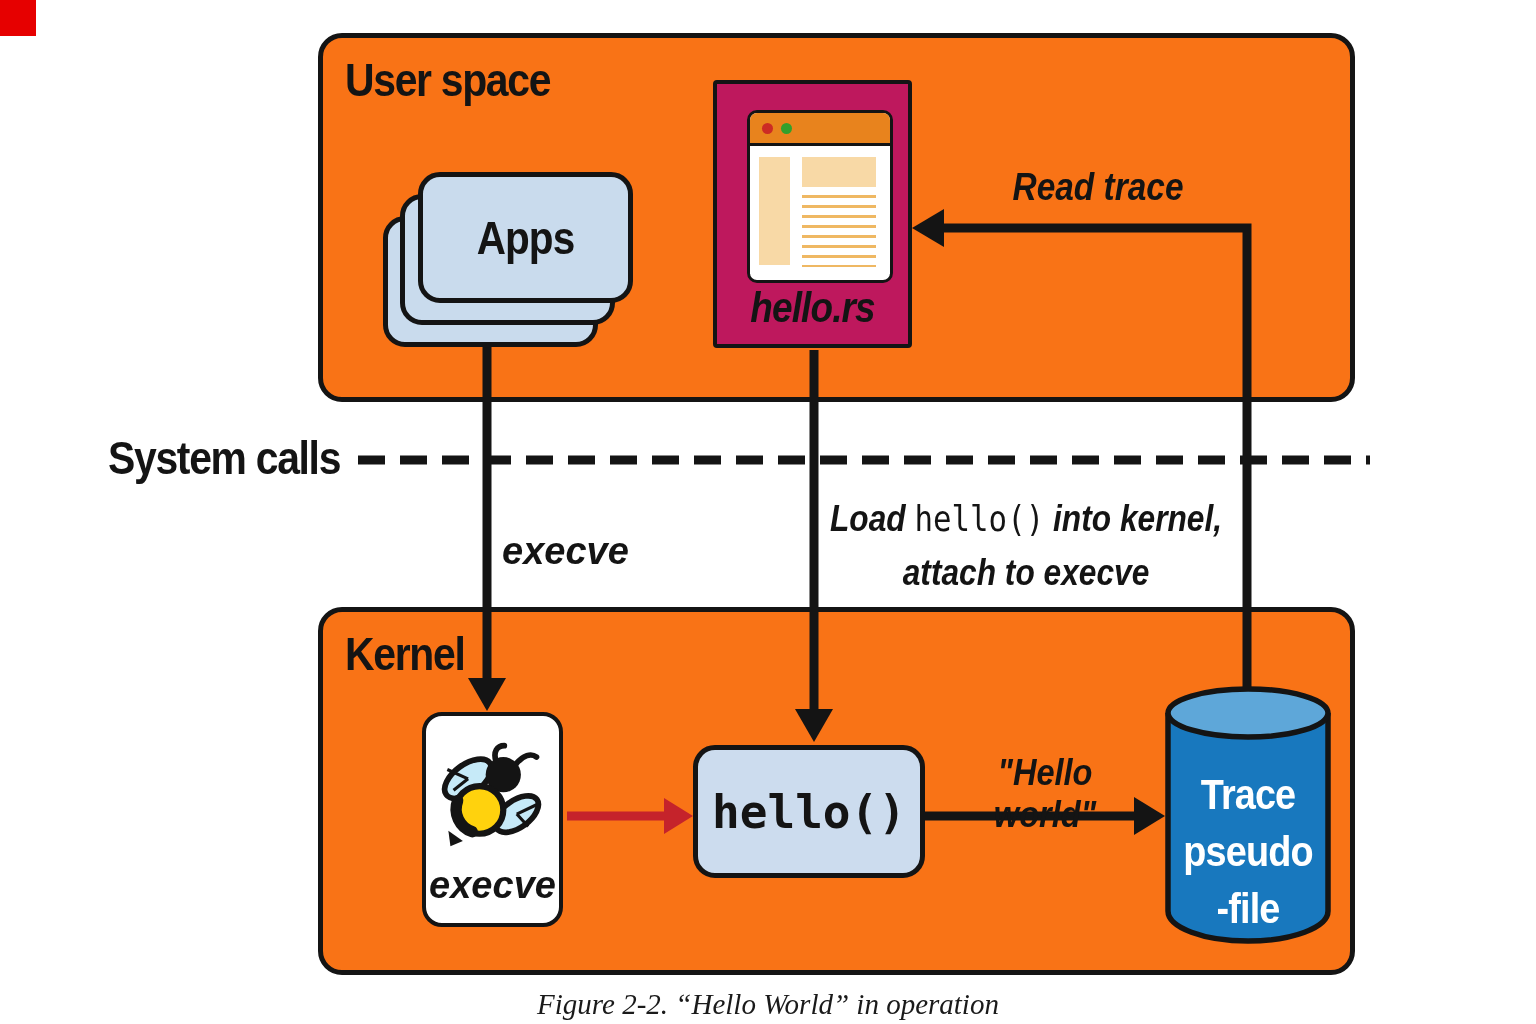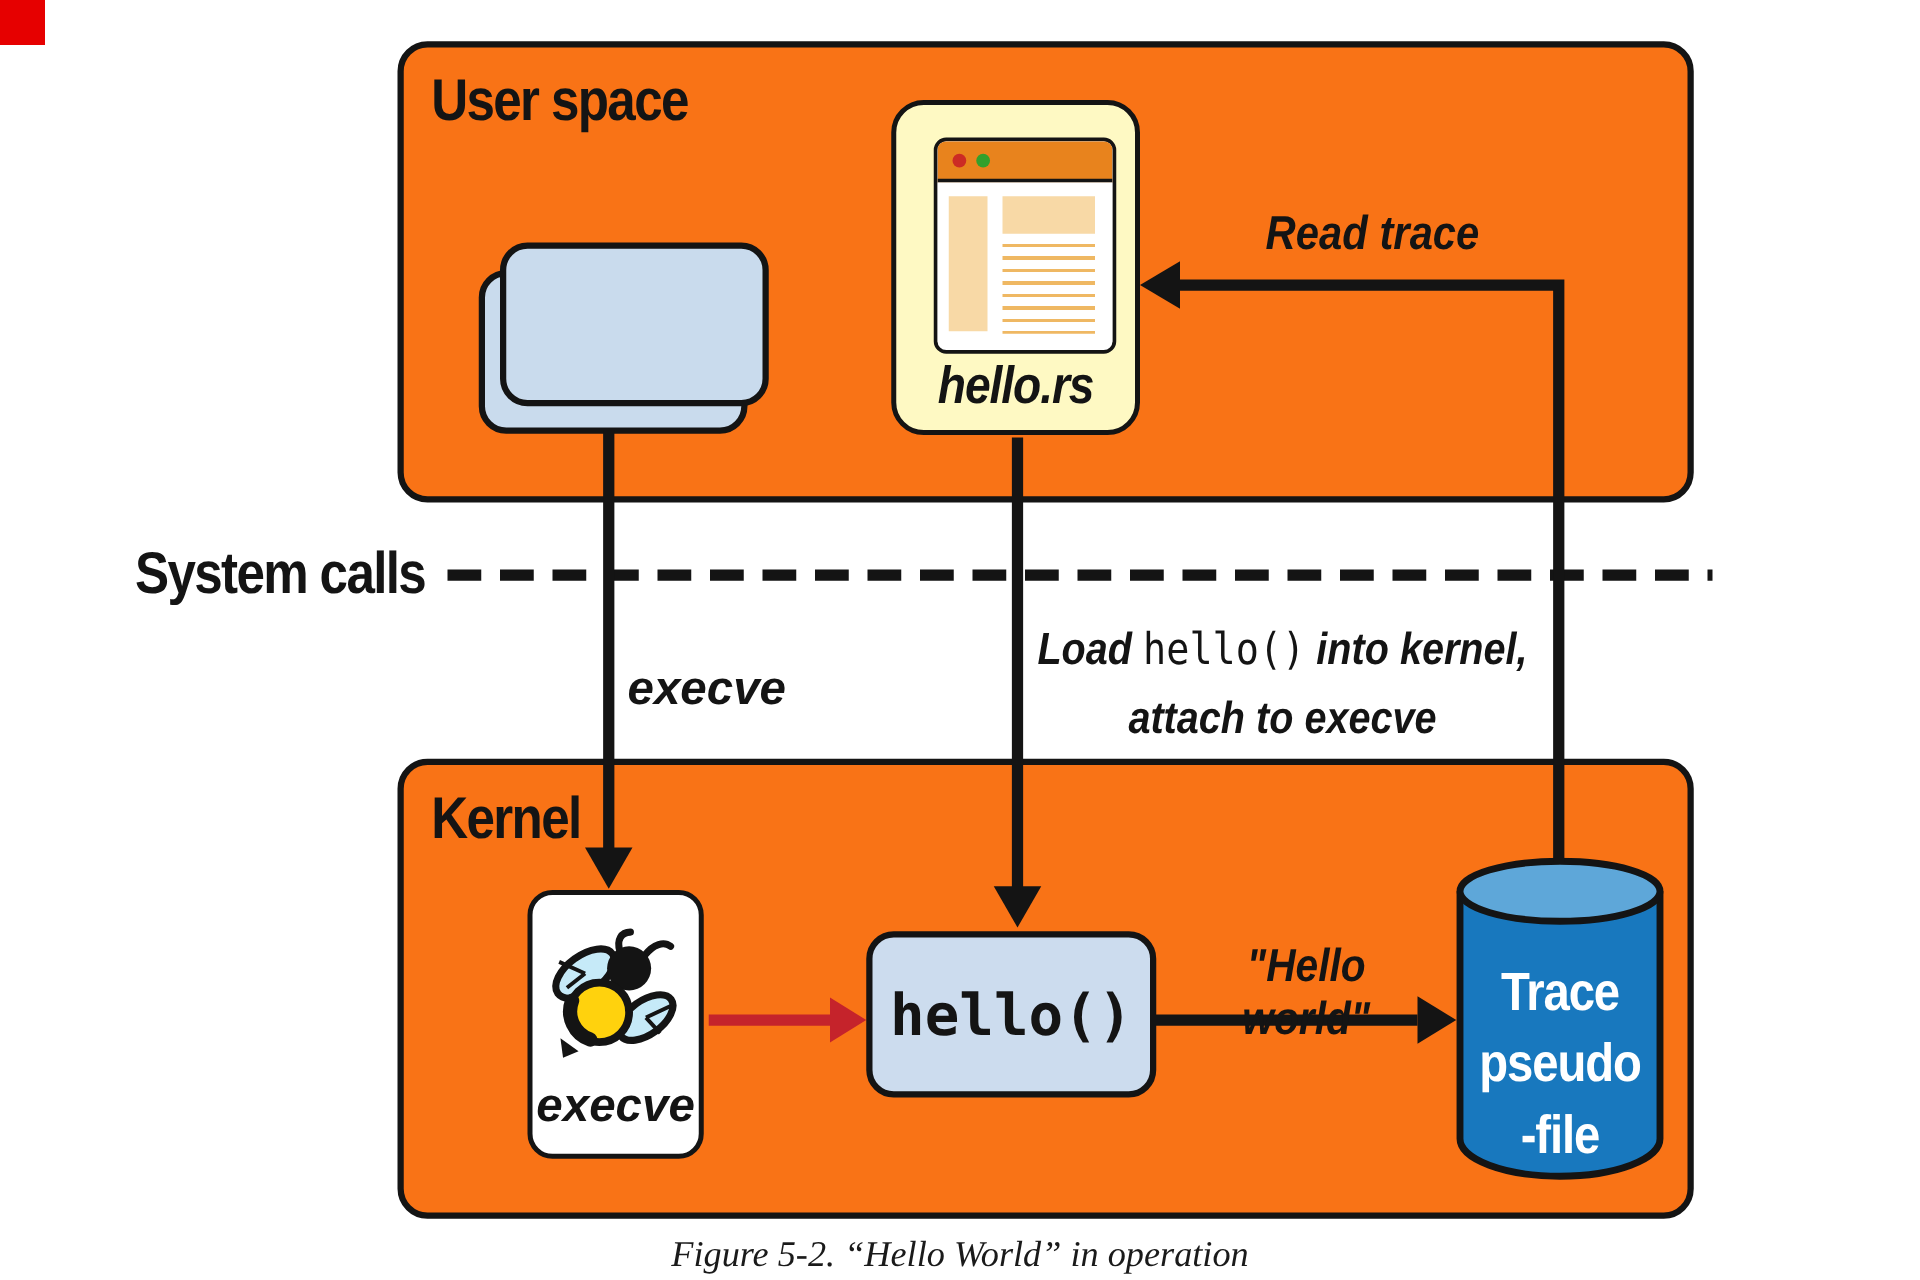--- a/index.html
+++ b/index.html
@@ -16,21 +16,21 @@
   
   .condc{transform:scaleX(0.88);transform-origin:center center;}
   .ital{font-style:italic;font-weight:600;}
 
   
   .card{background:#c9dbed;border:5px solid #141414;border-radius:22px;z-index:2;}
   .card-label{width:100%;height:100%;display:flex;align-items:center;justify-content:center;
               font-size:46px;font-weight:600;letter-spacing:-1px;}
 
   
-  .srcbox{background:#fef9c3;border:4px solid #141414;border-radius:26px;z-index:2;}
+  .srcbox{background:#be185d;border:4px solid #141414;border-radius:4px;z-index:2;}
   .browser{position:absolute;left:30px;top:26px;width:140px;height:167px;background:#ffffff;
            border:3px solid #141414;border-radius:10px;overflow:hidden;}
   .browser-header{height:30px;background:#e8831d;border-bottom:3px solid #141414;position:relative;}
   .dot{position:absolute;top:10px;width:11px;height:11px;border-radius:50%;}
   .dot-red{left:12px;background:#cc2b24;}
   .dot-green{left:31px;background:#33a02c;}
   .browser-content{position:relative;width:100%;height:128px;background:#ffffff;}
   .b-sidebar{position:absolute;left:9px;top:11px;width:31px;height:108px;background:#f8d9a6;}
   .b-block{position:absolute;left:52px;top:11px;width:74px;height:30px;background:#f8d9a6;}
   .b-lines{position:absolute;left:52px;top:49px;width:74px;height:72px;
@@ -75,20 +75,23 @@
 <div id="canvas">
 
   <div class="marker"></div>
 
   <div class="abs region" style="left:318px;top:33px;width:1037px;height:369px;">
     <div class="region-title">User space</div>
   </div>
 
   <div class="abs card" style="left:383px;top:216px;width:215px;height:131px;"></div>
   <div class="abs card" style="left:400px;top:194px;width:215px;height:131px;"></div>
+  <div class="abs card" style="left:418px;top:172px;width:215px;height:131px;">
+    <div class="card-label condc">Apps</div>
+  </div>
 
   <div class="abs srcbox" style="left:713px;top:80px;width:199px;height:268px;">
     <div class="browser">
       <div class="browser-header">
         <span class="dot dot-red"></span>
         <span class="dot dot-green"></span>
       </div>
       <div class="browser-content">
         <div class="b-sidebar"></div>
         <div class="b-block"></div>
@@ -176,15 +179,15 @@
     <span class="ital">Load</span>
     <span class="code-inline">hello()</span>
     <span class="ital">into kernel,</span><br>
     <span class="ital">attach to execve</span>
   </div>
 
   <div class="abs note note-center condc" style="left:930px;top:752px;width:230px;font-size:37px;">
     <span class="ital">"Hello world"</span>
   </div>
 
-  <div class="caption">Figure 5-2. “Hello World” in operation</div>
+  <div class="caption">Figure 2-2. “Hello World” in operation</div>
 
 </div>
 
 </body></html>

